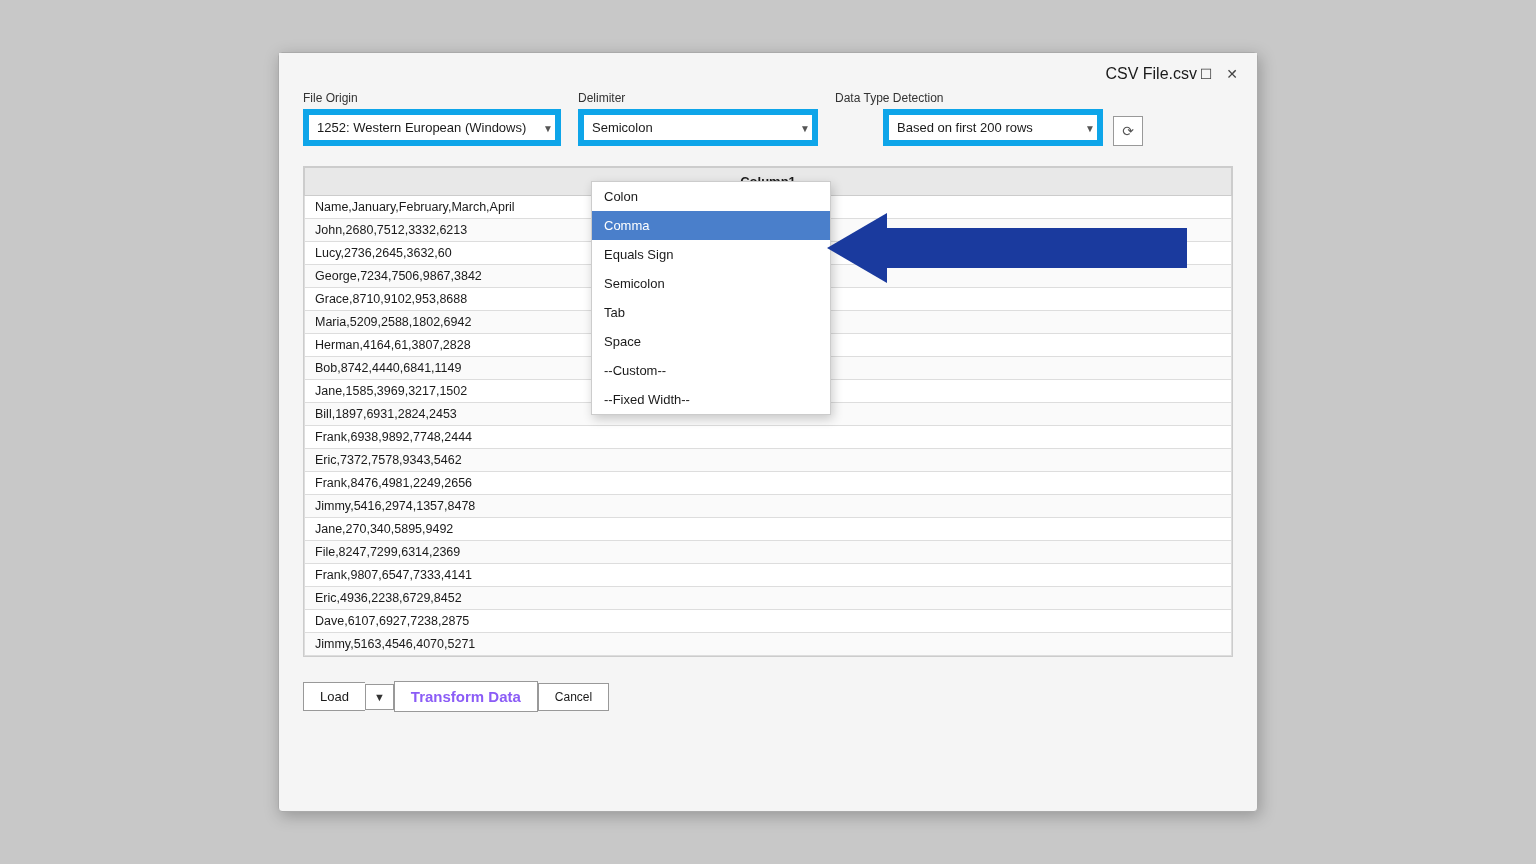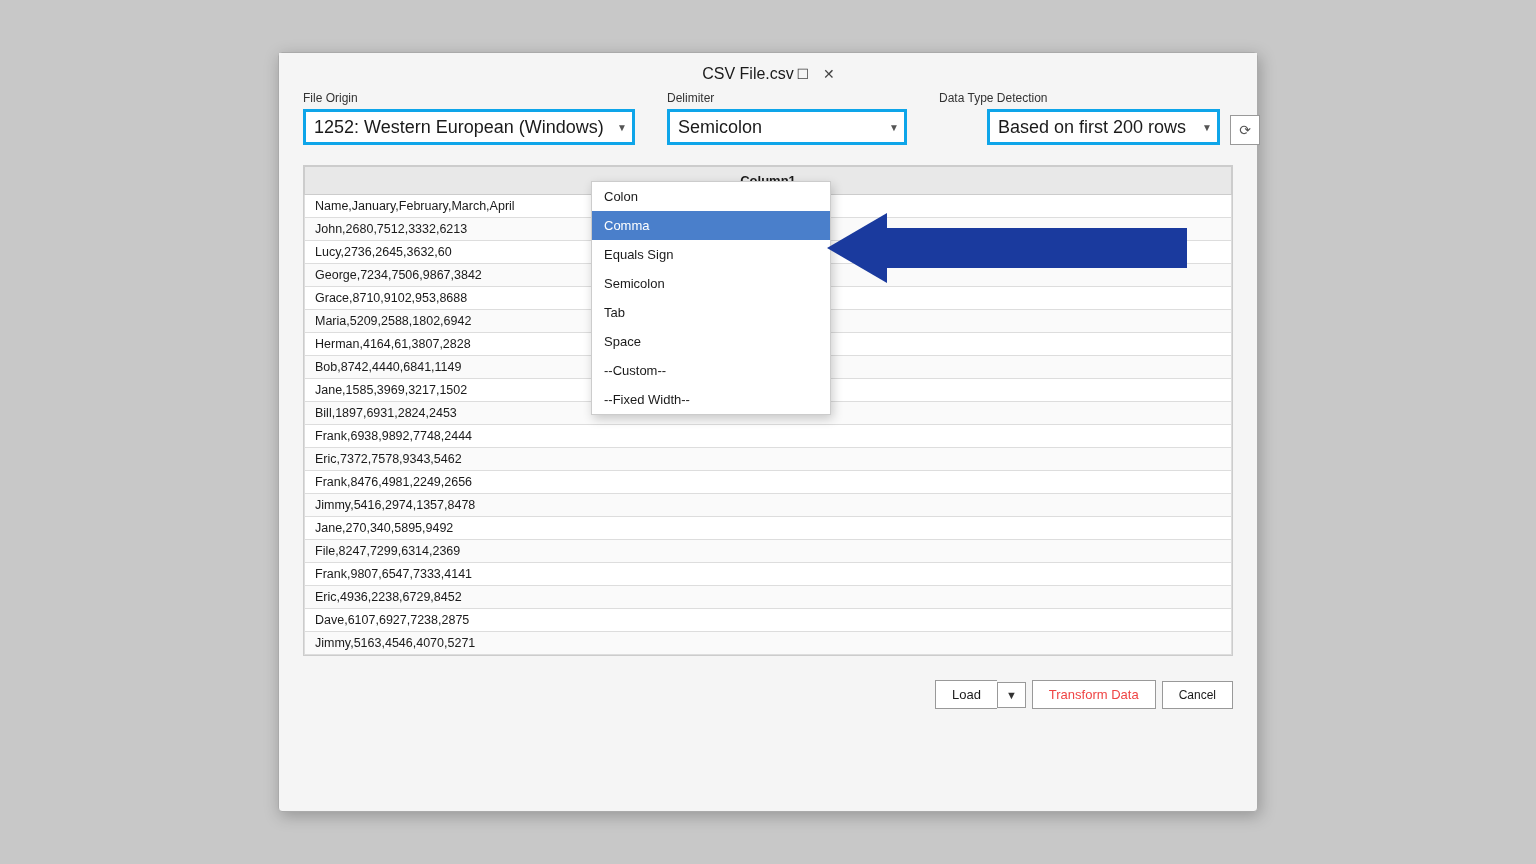--- a/index.html
+++ b/index.html
@@ -22,21 +22,21 @@
       width: 980px;
       min-height: 760px;
       position: relative;
       box-shadow: 2px 4px 16px rgba(0,0,0,0.25);
       padding: 0;
     }
 
     .title-bar {
       display: flex;
       align-items: center;
-      justify-content: center;
+      justify-content: flex-end;
       padding: 12px 16px 8px 20px;
       background: #f5f5f5;
     }
 
     .title-text {
       font-size: 16px;
       font-weight: 400;
       color: #1a1a1a;
     }
 
@@ -55,21 +55,21 @@
       align-items: center;
       justify-content: center;
       font-size: 14px;
       color: #444;
     }
 
     .controls-row {
       display: flex;
       align-items: center;
       padding: 0 24px 12px 24px;
-      gap: 32px;
+      gap: 17px;
     }
 
     .control-group {
       display: flex;
       flex-direction: column;
       gap: 4px;
     }
 
     .control-label {
       font-size: 12px;
@@ -77,23 +77,23 @@
     }
 
     .select-wrapper {
       position: relative;
       display: inline-block;
     }
 
     .select-control {
       appearance: none;
       background: white;
-      border: 3px solid #0ea5e9;
+      border: 6px solid #0ea5e9;
       padding: 5px 28px 5px 8px;
-      font-size: 18px;
+      font-size: 13px;
       color: #1a1a1a;
       cursor: pointer;
       outline: none;
       min-width: 220px;
     }
 
     .select-control.delimiter-select {
       min-width: 240px;
     }
 
@@ -155,24 +155,22 @@
       color: #1a1a1a;
       white-space: nowrap;
     }
 
     .data-table tr:nth-child(even) td {
       background: #fafafa;
     }
 
     .footer-row {
       display: flex;
-      justify-content: flex-end;
       align-items: center;
       padding: 16px 24px;
-      gap: 6px;
     }
 
     .btn-load-group {
       display: flex;
       align-items: center;
     }
 
     .btn-load {
       background: white;
       border: 1px solid #999;
@@ -190,22 +188,23 @@
       cursor: pointer;
       font-size: 11px;
       color: #333;
     }
 
     .btn-transform {
       background: white;
       border: 1px solid #999;
       padding: 6px 16px;
       cursor: pointer;
-      font-size: 13px;
-      color: #ef4444;
+      font-size: 15px;
+      color: #8b5cf6;
+      font-weight: bold;
     }
 
     .btn-cancel {
       background: white;
       border: 1px solid #999;
       padding: 6px 16px;
       cursor: pointer;
       font-size: 12px;
       color: #1a1a1a;
     }

